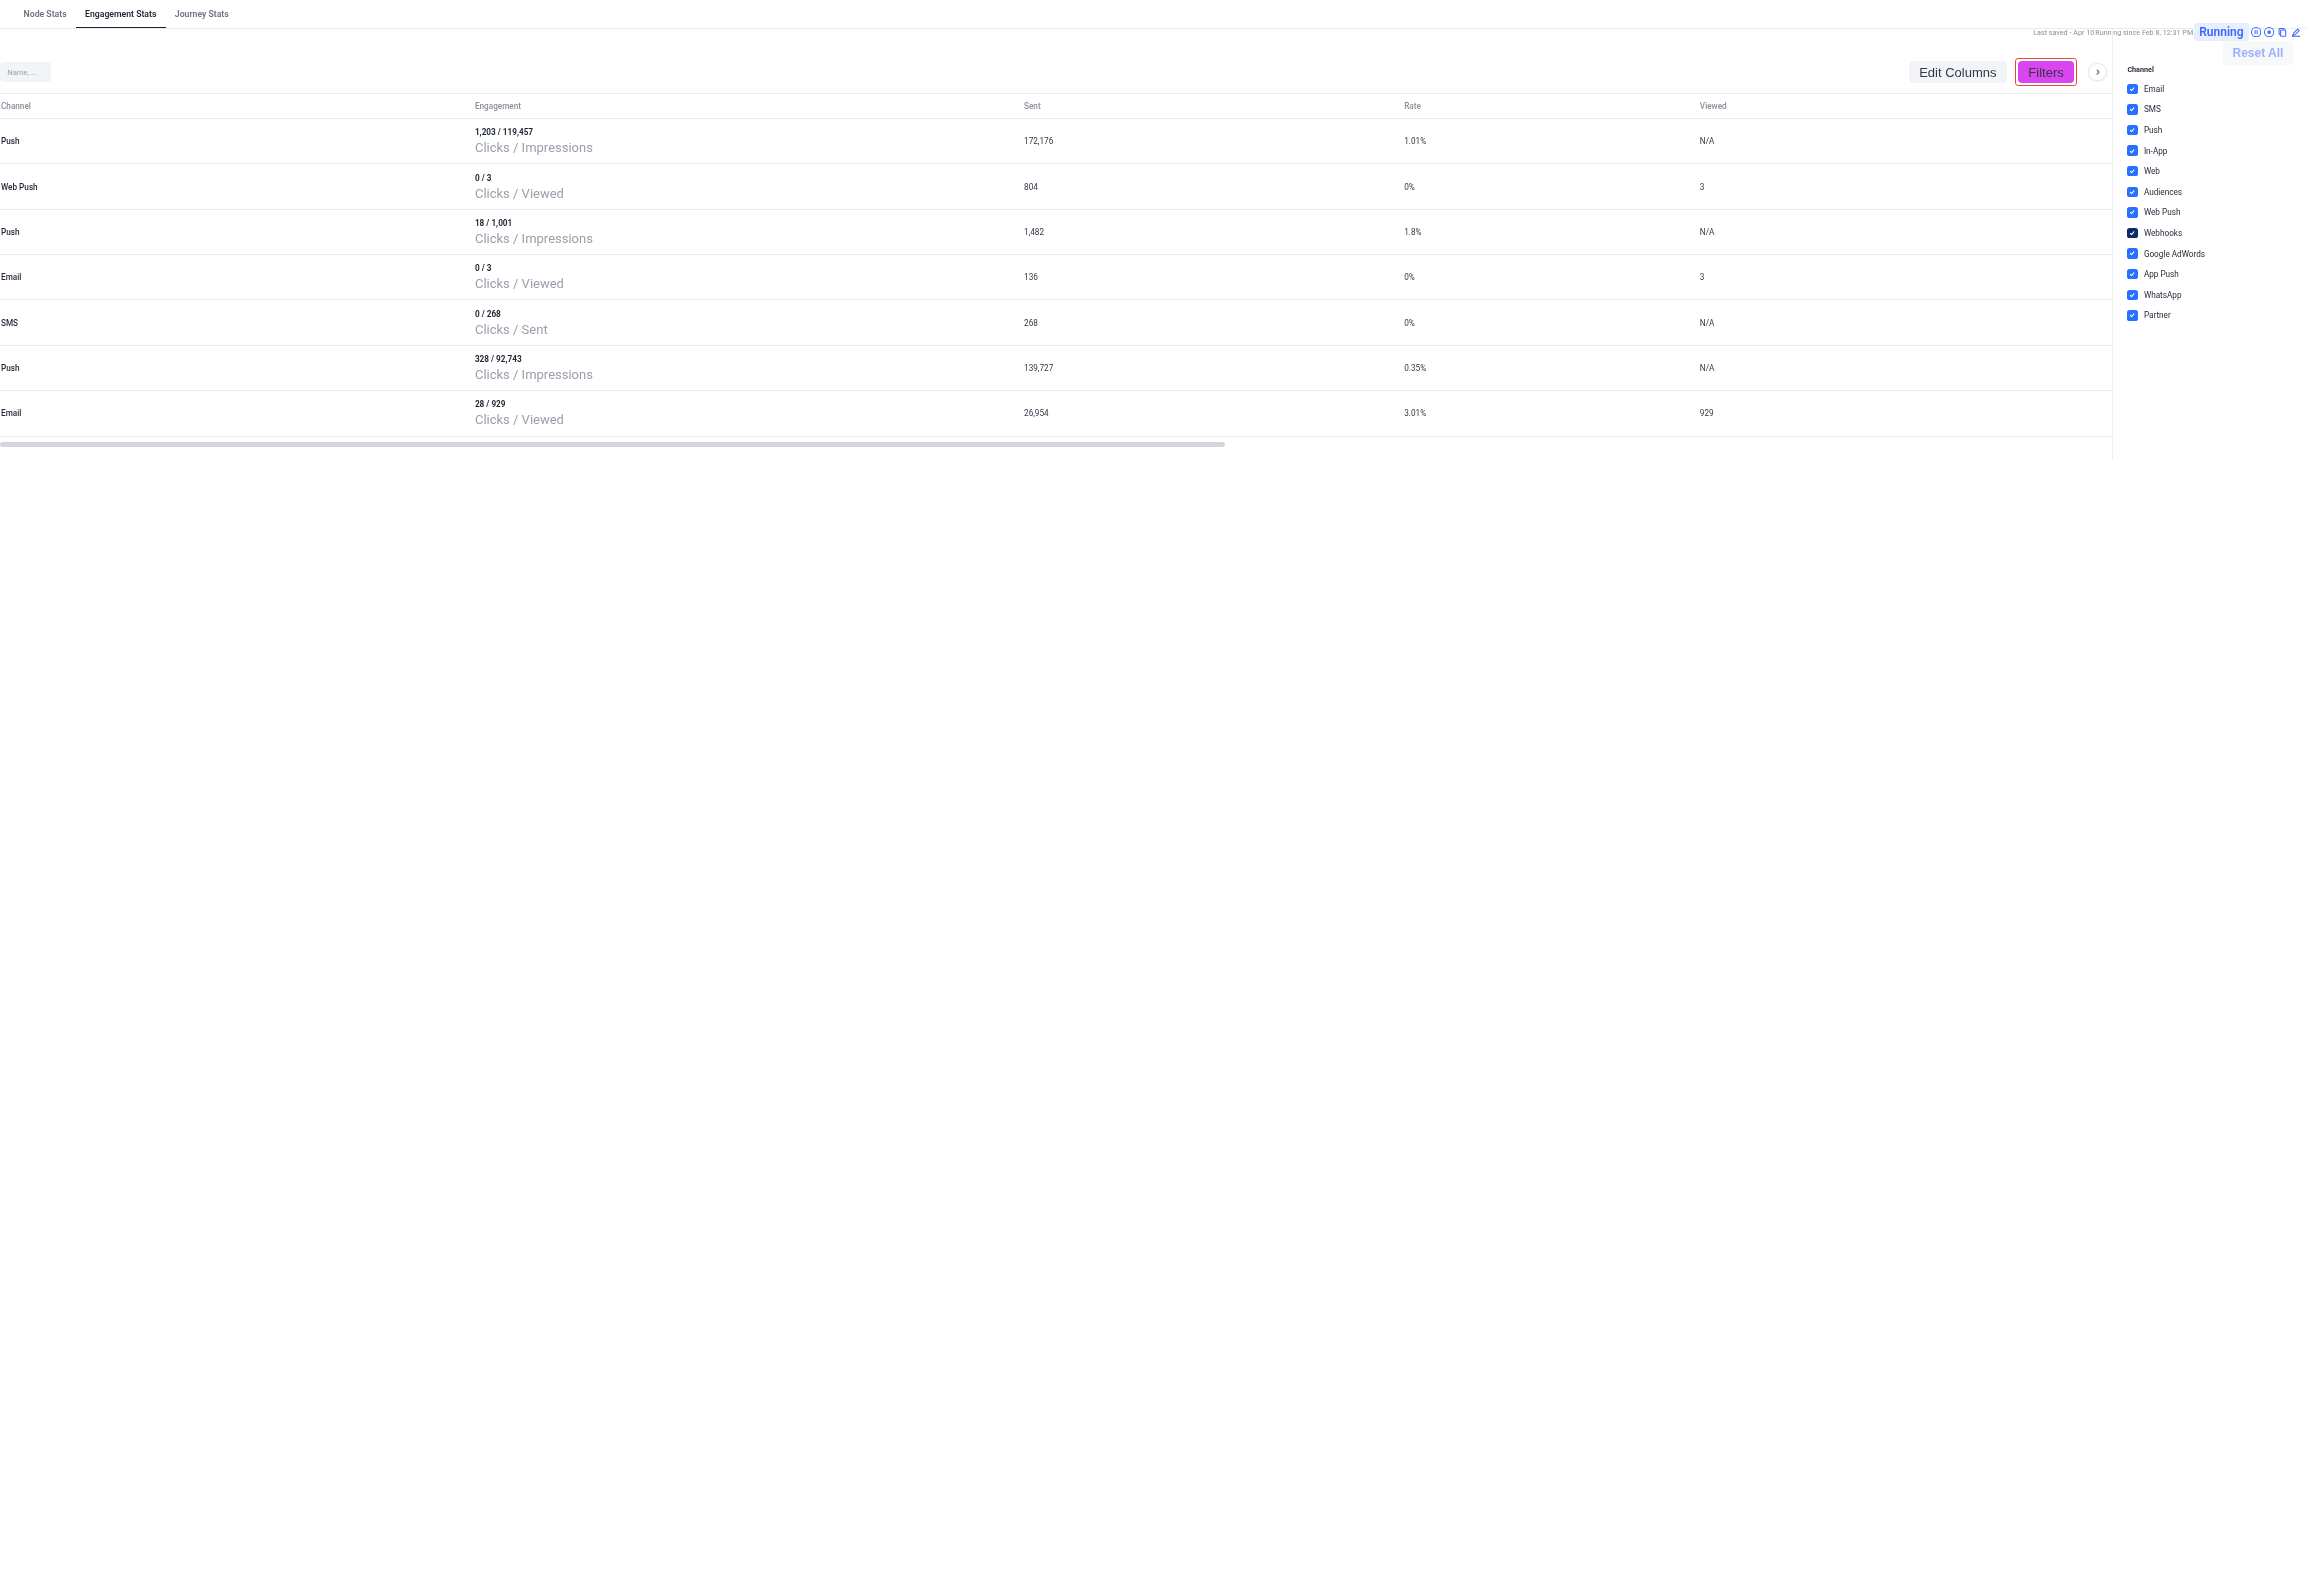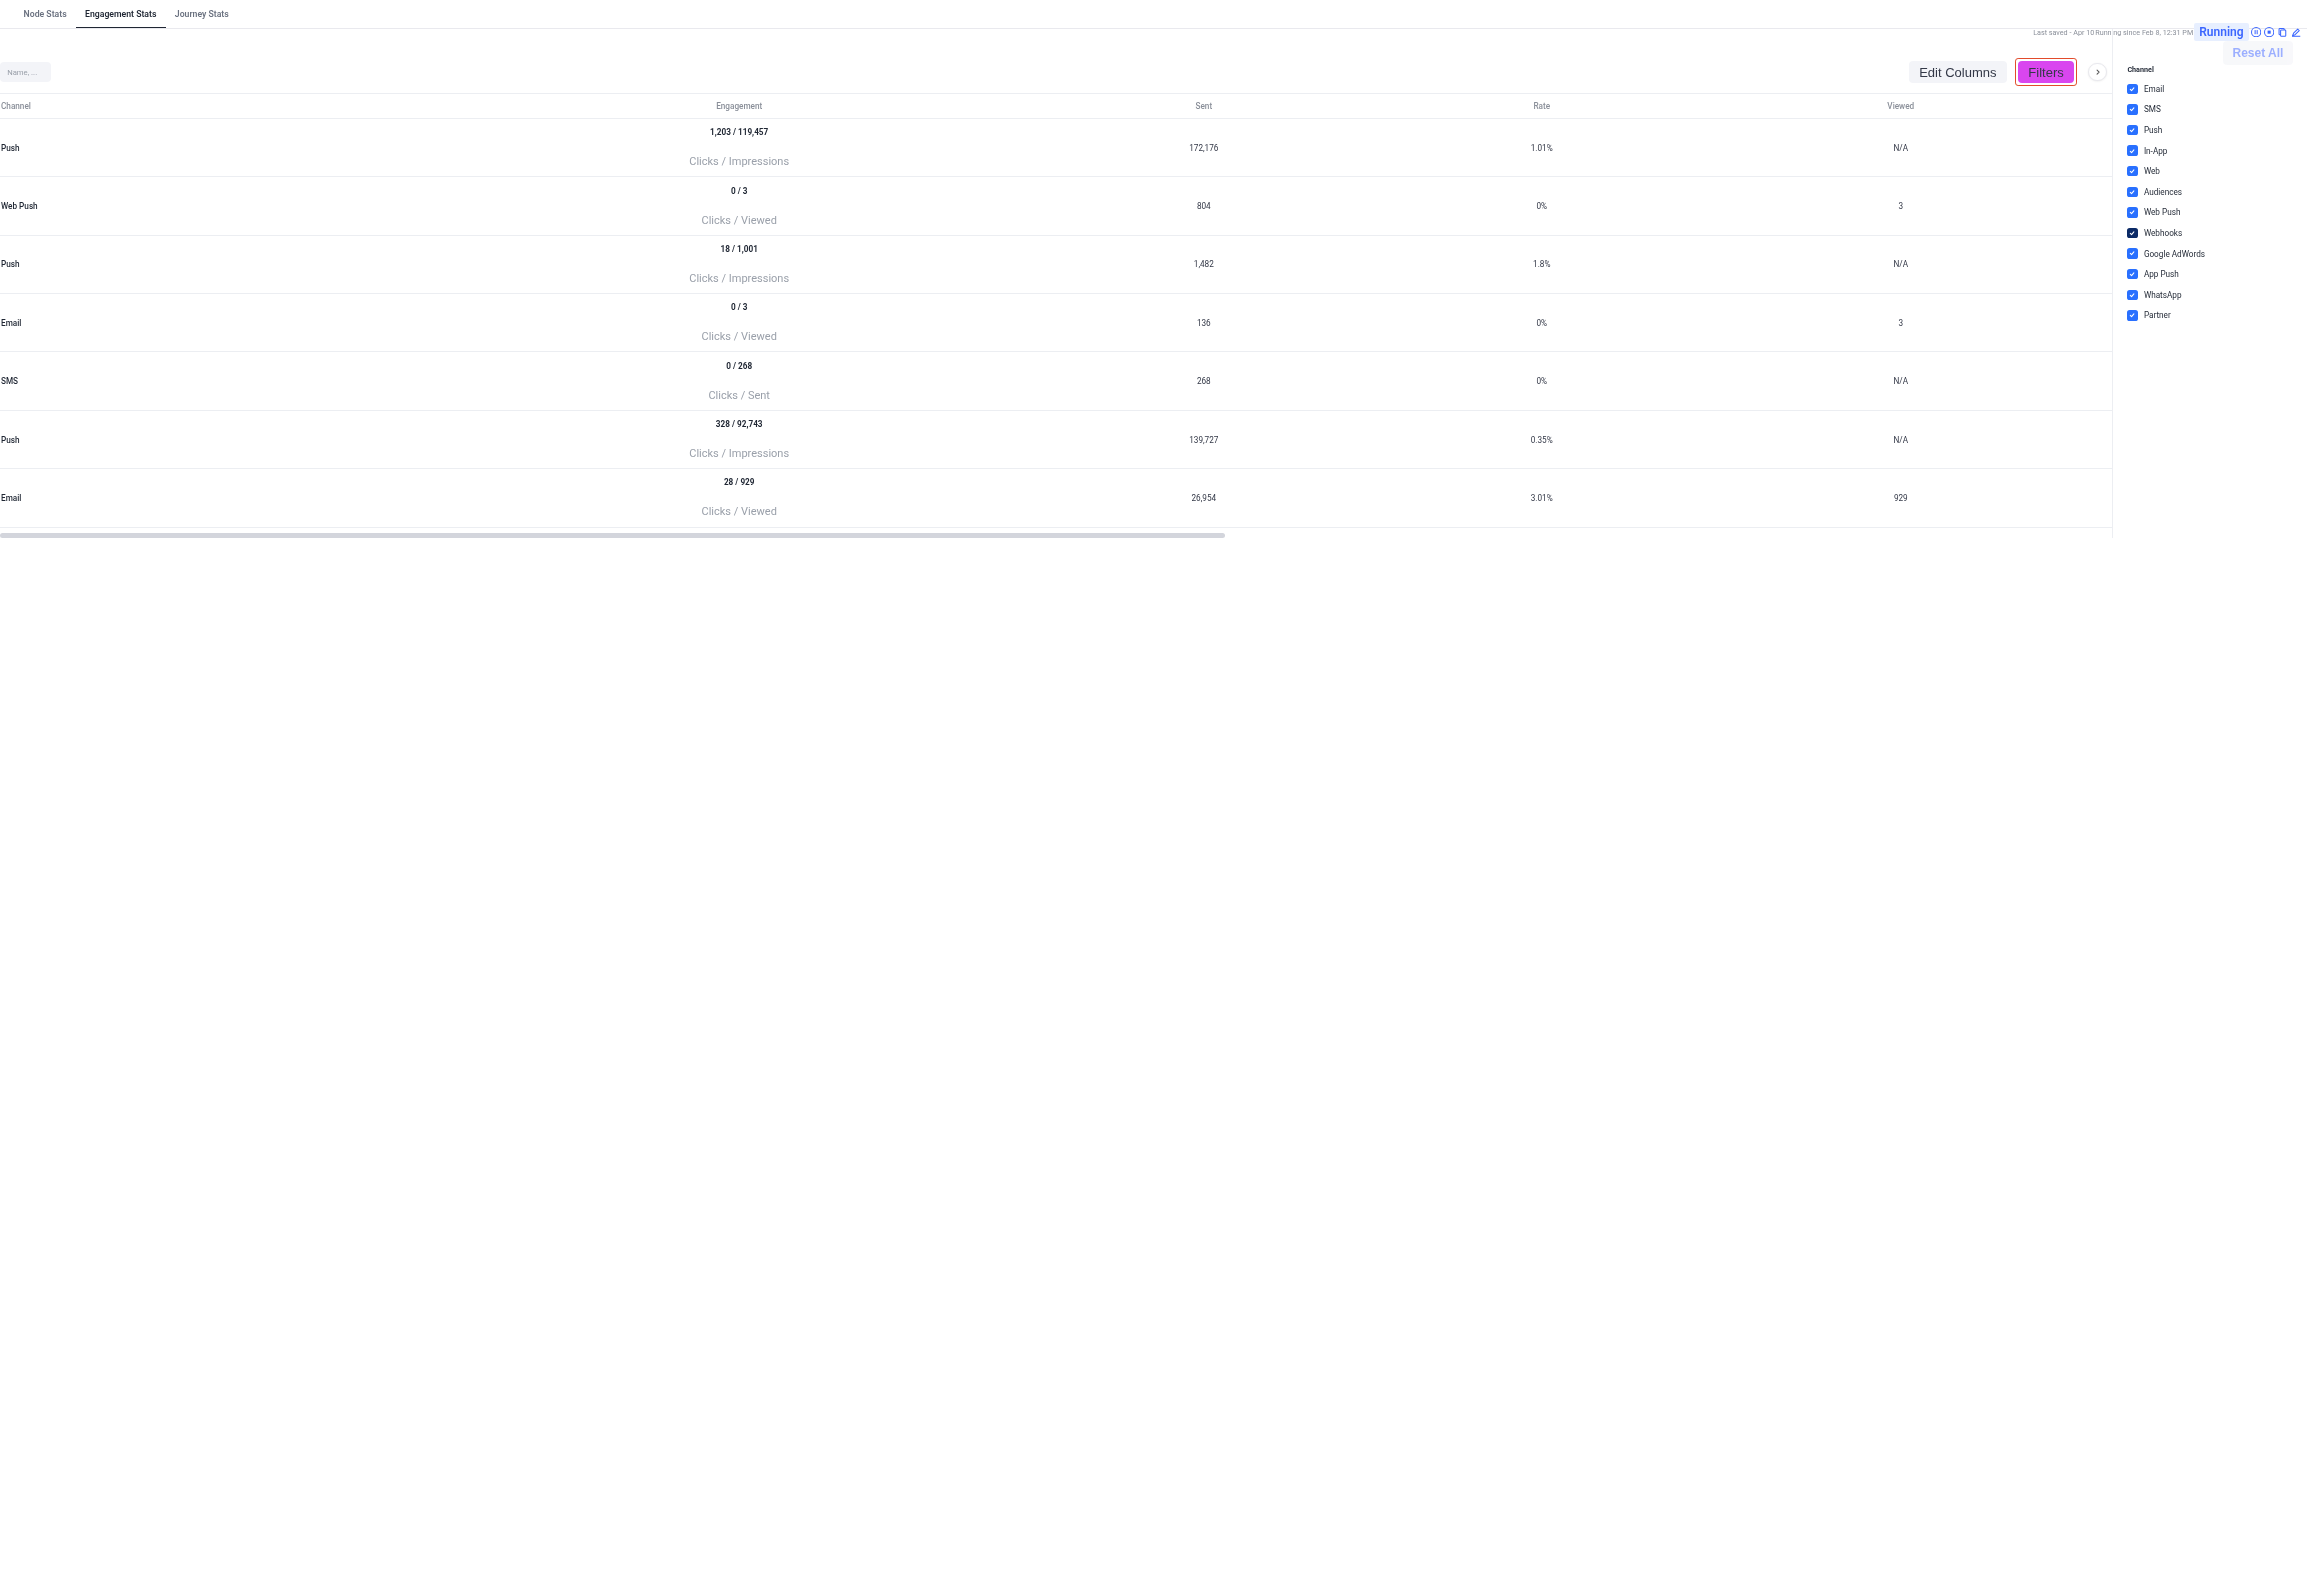--- a/index.html
+++ b/index.html
@@ -130,21 +130,21 @@
     margin-left: 3.1px;
   }
 
   .table {
     width: 100%;
     border-collapse: collapse;
   }
   .table th, .table td {
     border-top: 0.5px solid #eceef2;
     border-bottom: 0.5px solid #eceef2;
-    text-align: center;
+    text-align: left;
     padding: 8.2px 10.3px;
     vertical-align: middle;
     font-size: 8.2px;
   }
   .table th {
     font-weight: 500;
     color: #8a8f99;
     padding-top: 7.2px;
     padding-bottom: 7.2px;
     height: 25px;
@@ -152,22 +152,22 @@
   .table th:first-child, .table td:first-child {
     text-align: left;
     padding-left: 1px;
   }
   .engagement-cell .main-val {
     color: #1f2633;
     font-weight: 700;
   }
   .engagement-cell .sub-val {
     color: #9aa0aa;
-    font-size: 11px;
-    margin-top: 18px;
+    font-size: 13px;
+    margin-top: 3px;
   }
   .table td { height: 44px; }
   .channel-cell { color: #1f2633; font-weight: 500; }
 
   .hscroll {
     height: 5.1px;
     width: 58%;
     background: #d3d5dc;
     border-radius: 2.6px;
     margin-top: 5.1px;

